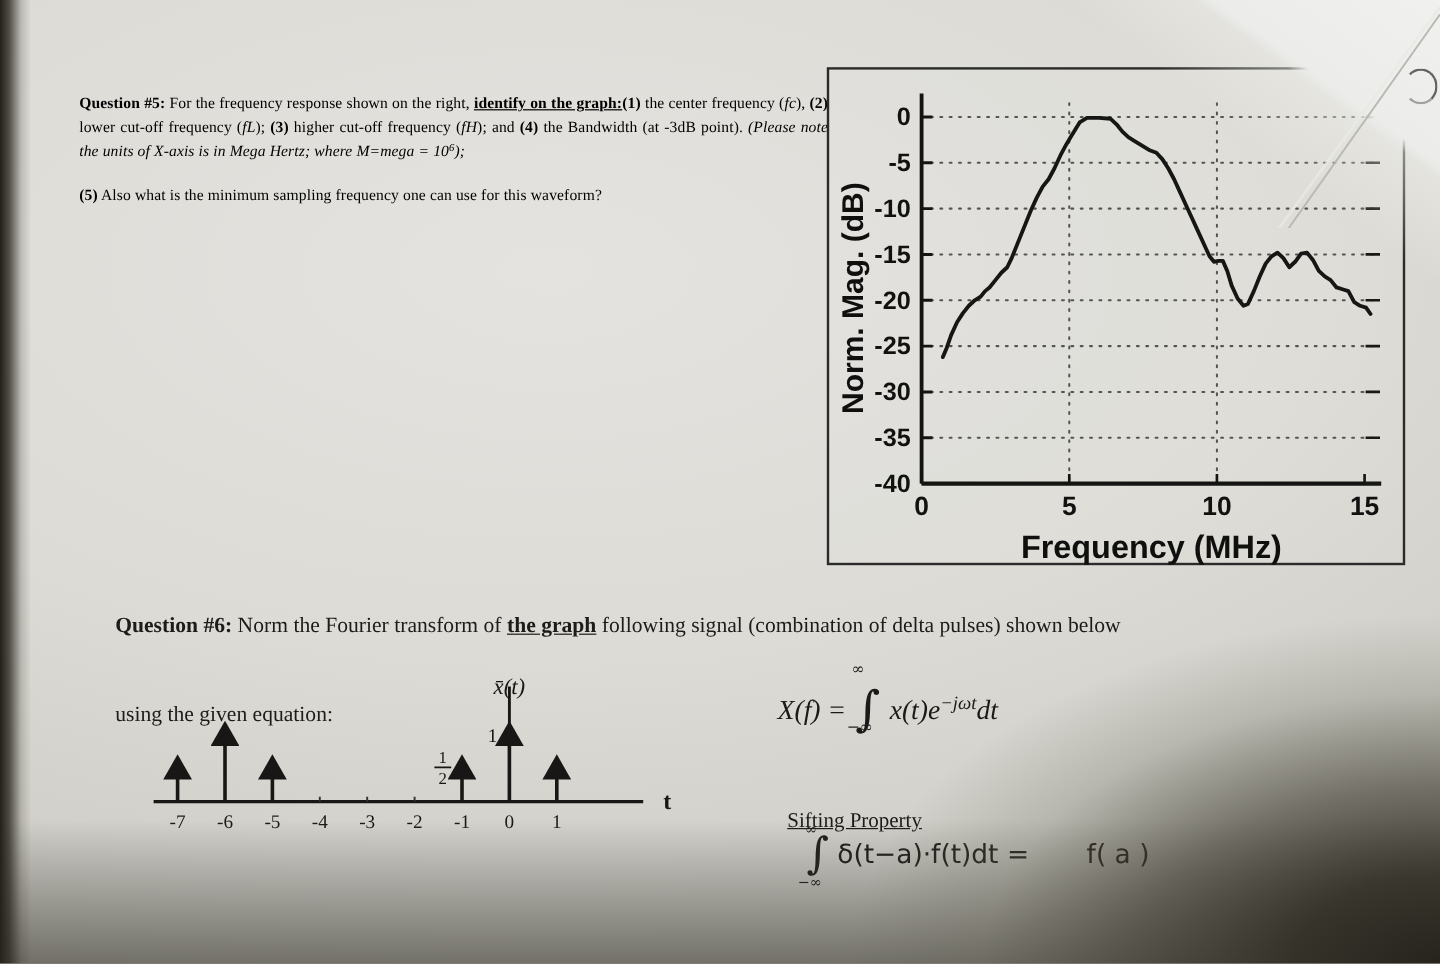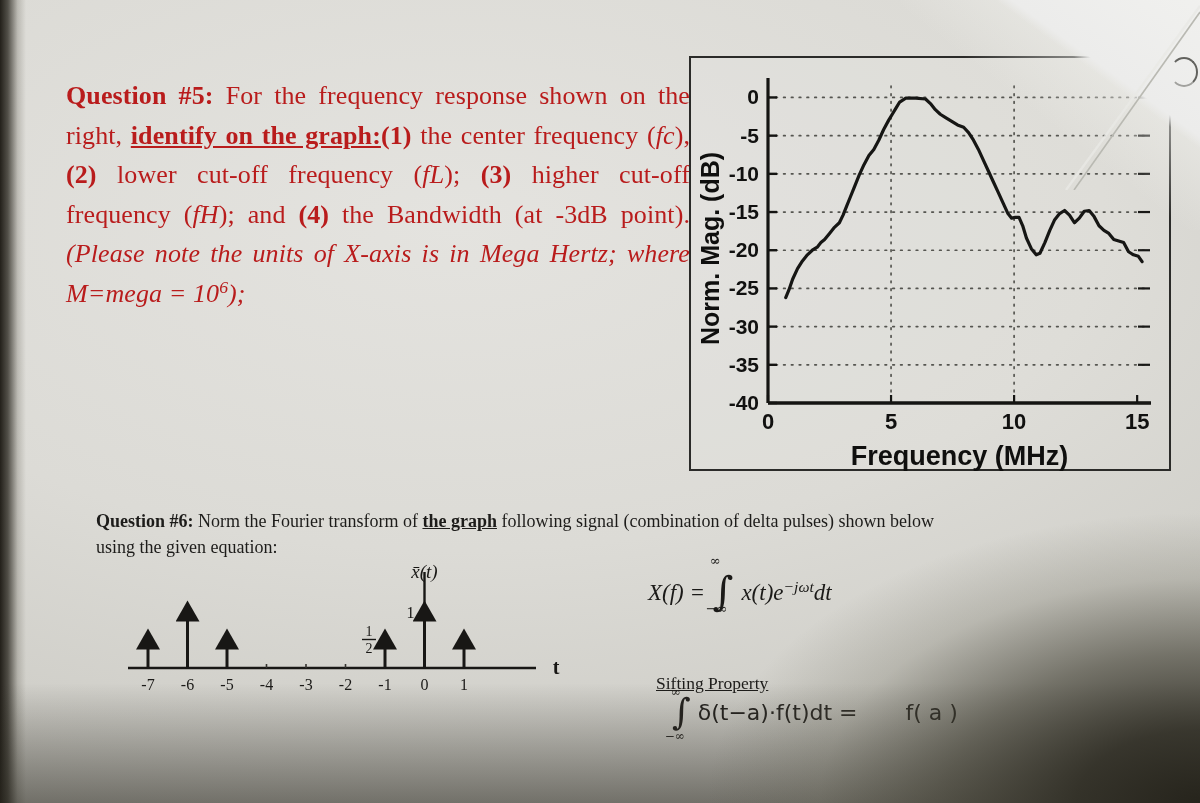--- a/index.html
+++ b/index.html
@@ -83,43 +83,43 @@
     opacity: 0.85;
     pointer-events: none;
   }
 
   
   .q5-block {
     position: absolute;
     left: 66px;
     top: 76px;
     width: 624px;
-    color: #b91c1c;
-    font-size: 26px;
+    color: #000000;
+    font-size: 13px;
     line-height: 1.52;
     letter-spacing: 0.1px;
     text-align: justify;
   }
   .q5-block p { margin: 0 0 18px 0; }
   .q5-block p:last-child { margin-bottom: 0; }
   .bold { font-weight: bold; }
   .ital { font-style: italic; }
   .u-dotted { text-decoration: underline; }
   .sup { font-size: 0.68em; vertical-align: 0.5em; }
 
   .q6-block {
     position: absolute;
     left: 96px;
     top: 508px;
     width: 1068px;
     color: #1d1c1a;
     font-size: 18px;
     line-height: 1.45;
   }
-  .q6-block .line2 { display: block; }
+  .q6-block .line2 { display: block; margin-top: 48px; }
 
   
   .figure-frame {
     position: absolute;
     left: 689px;
     top: 56px;
     width: 482px;
     height: 415px;
     border: 2px solid #2b2b29;
     background: rgba(255,255,255,0.06);
@@ -220,20 +220,23 @@
 </style>
 </head>
 <body>
 
 <div id="page">
   <div class="paper-tone"></div>
 
   <div class="q5-block">
     <p>
       <span class="bold">Question #5:</span><span> For the frequency response shown on the right, </span><span class="bold u-dotted">identify on the graph:</span><span class="bold">(1)</span><span> the center frequency (</span><span class="ital">fc</span><span>), </span><span class="bold">(2)</span><span> lower cut-off frequency (</span><span class="ital">fL</span><span>); </span><span class="bold">(3)</span><span> higher cut-off frequency (</span><span class="ital">fH</span><span>); and </span><span class="bold">(4)</span><span> the Bandwidth (at -3dB point). </span><span class="ital">(Please note the units of X-axis is in Mega Hertz; where M=mega = 10</span><span class="ital sup">6</span><span class="ital">);</span>
+    </p>
+    <p>
+      <span class="bold">(5)</span><span> Also what is the minimum sampling frequency one can use for this waveform?</span>
     </p>
   </div>
 
   <div class="figure-frame"></div>
   <div class="chart-wrap">
     <svg class="chart-svg" id="chart-svg" width="482" height="415" viewBox="0 0 482 415">
         <line x1="79" x2="458" y1="41.457831325301186" y2="41.457831325301186" stroke="#555550" stroke-width="1.7" stroke-dasharray="1.6 6.2" stroke-linecap="round"></line>
         <line x1="79" x2="458" y1="79.65060240963857" y2="79.65060240963857" stroke="#555550" stroke-width="1.7" stroke-dasharray="1.6 6.2" stroke-linecap="round"></line>
         <line x1="79" x2="458" y1="117.84337349397592" y2="117.84337349397592" stroke="#555550" stroke-width="1.7" stroke-dasharray="1.6 6.2" stroke-linecap="round"></line>
         <line x1="79" x2="458" y1="156.03614457831324" y2="156.03614457831324" stroke="#555550" stroke-width="1.7" stroke-dasharray="1.6 6.2" stroke-linecap="round"></line>

